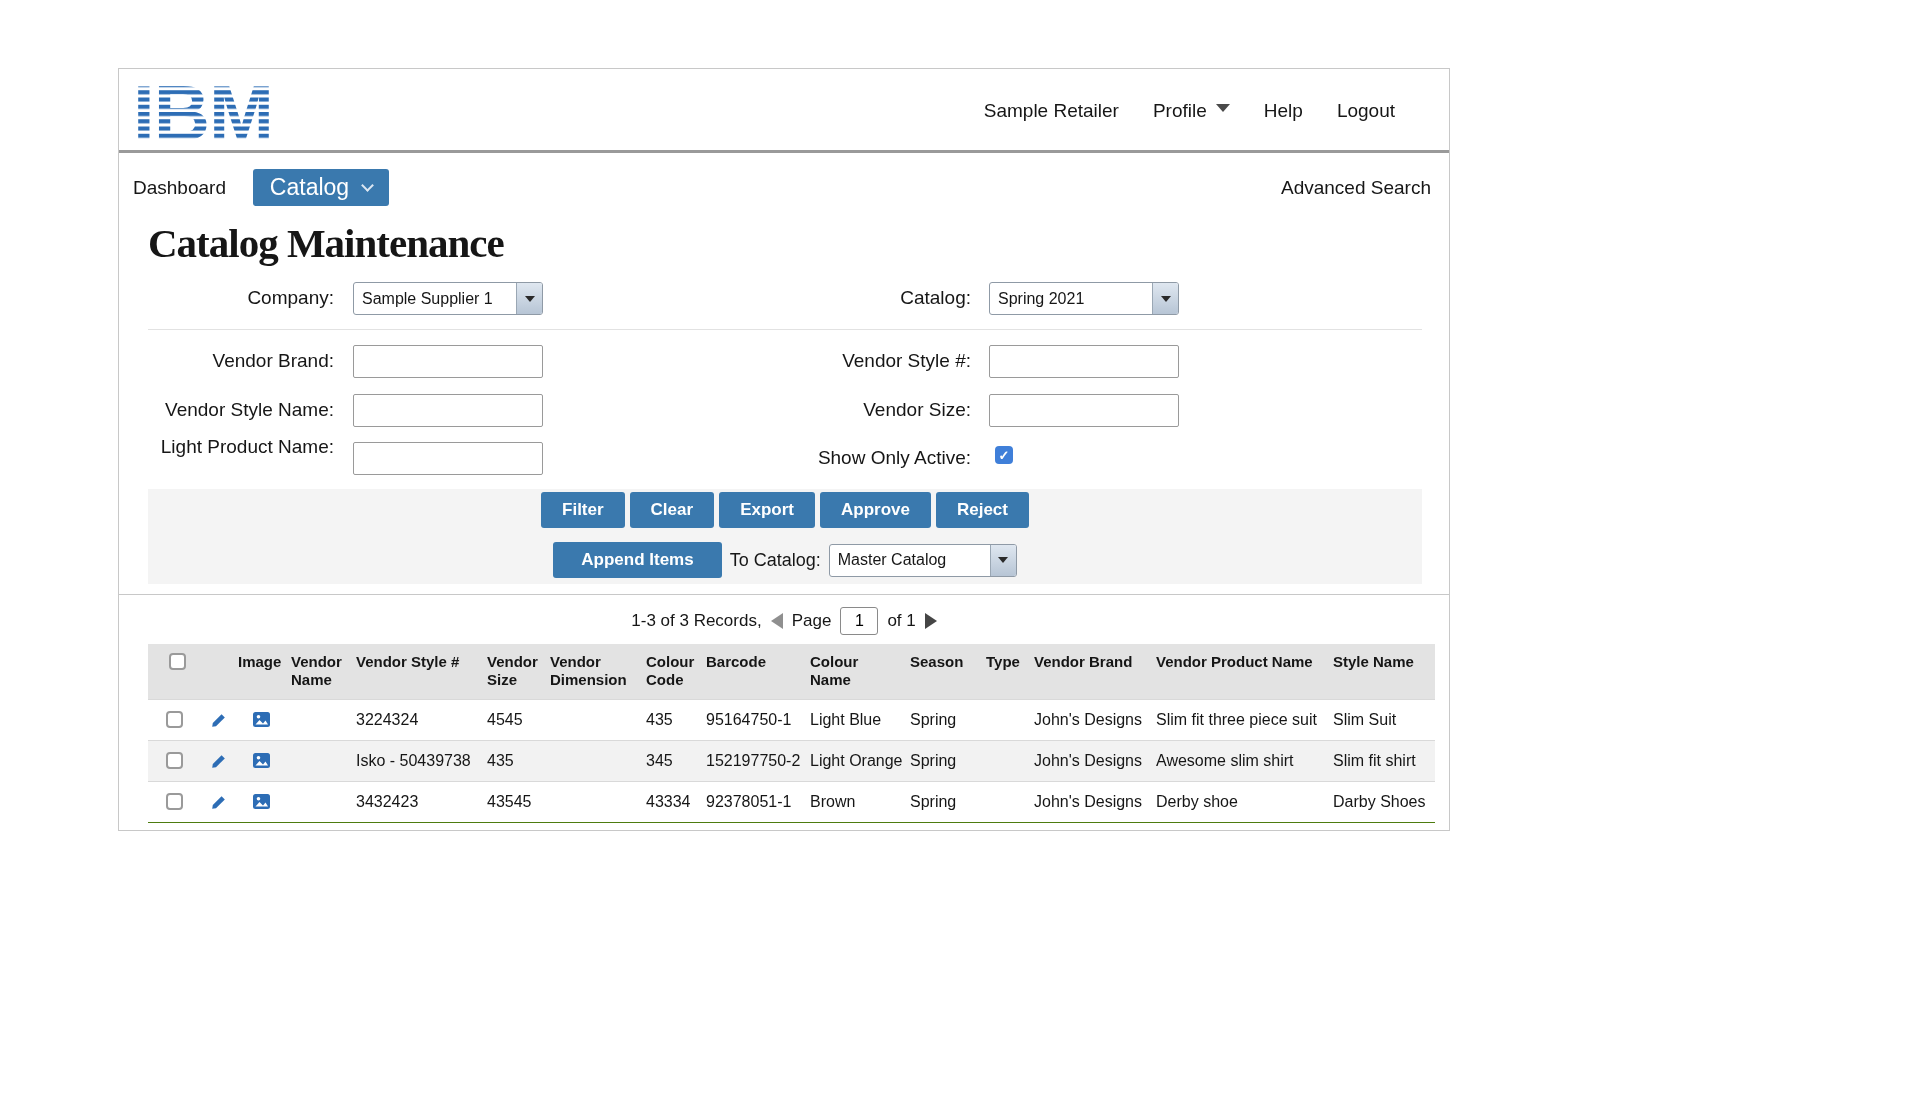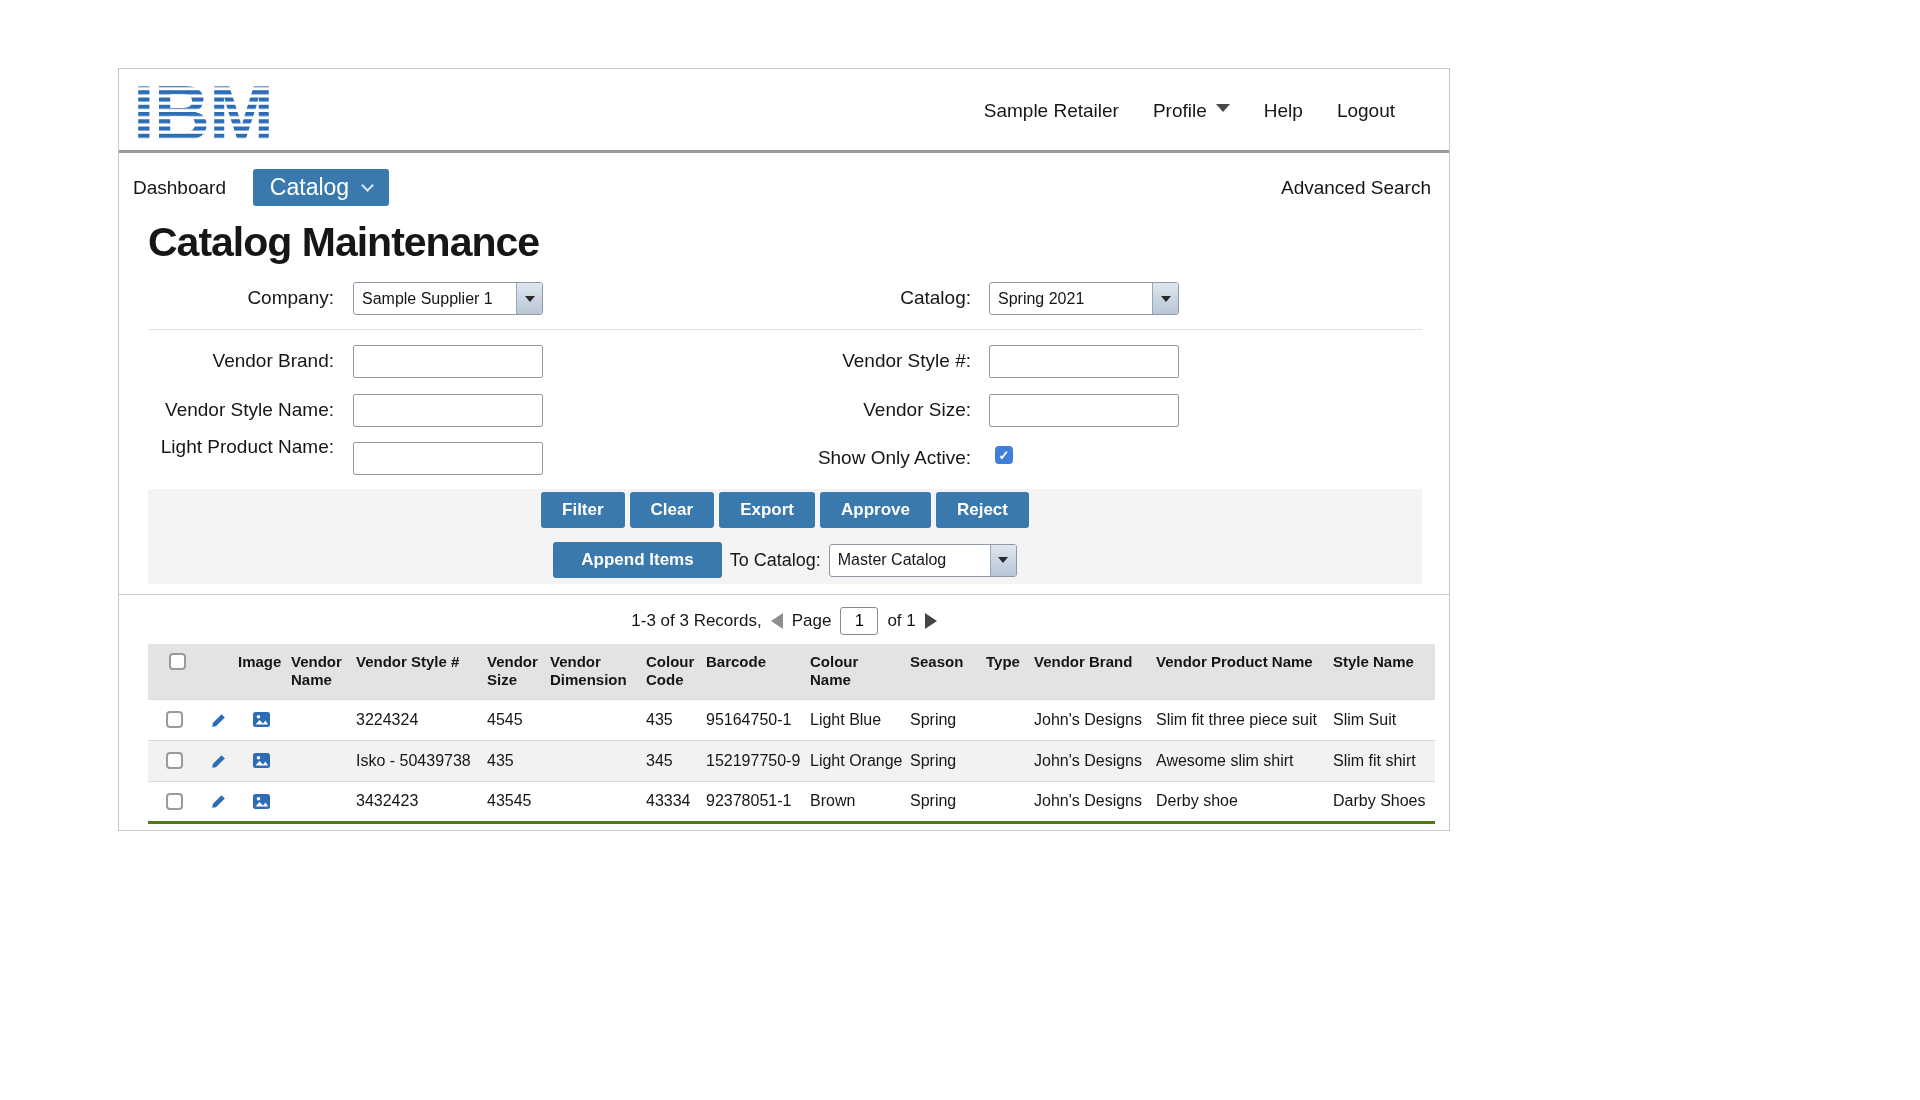--- a/index.html
+++ b/index.html
@@ -26,21 +26,21 @@
   .nav-dashboard { left:14px; }
   .adv-search { right:18px; }
   .catalog-btn { position:absolute; left:134px; top:100px; width:136px; height:37px;
                  background:#3a79ae; color:#fff; font-size:23px; border-radius:3px;
                  display:flex; align-items:center; justify-content:center; gap:14px;
                  cursor:pointer; }
   .chev { width:9px; height:9px; border-right:2px solid #dce7f2;
           border-bottom:2px solid #dce7f2; transform:rotate(45deg); margin-top:-5px; }
 
   .page-title { position:absolute; left:29px; top:150px; font-size:41px;
-                font-weight:bold; letter-spacing:-1px; }
+                font-weight:bold; letter-spacing:-1px;font-family:Liberation Serif, serif; }
 
   
   .form-label { position:absolute; width:186px; text-align:right; font-size:19px;
                 font-weight:normal; line-height:22px; }
   .lbl-left  { left:29px; }
   .lbl-right { left:666px; }
   .text-input { position:absolute; width:190px; height:33px; border:1px solid #9a9a9a;
                 border-radius:2px; background:#fff; font-size:16px; padding:0 8px;
                 font-family:inherit; }
   .in-left  { left:234px; }
@@ -97,21 +97,21 @@
   .results-table { position:absolute; left:29px; top:575px; width:1287px;
                    border-collapse:collapse; table-layout:fixed; font-size:16px; }
   .results-table thead th { background:#e3e3e3; font-size:15px; font-weight:bold;
                             text-align:left; vertical-align:top; height:55px;
                             padding:9px 10px 0 0; line-height:18px; }
   .results-table thead th.icon-col { padding:9px 0 0 0; }
   .results-table tbody tr { height:41px; border-top:1px solid #d9d9d9; }
   .results-table tbody tr.alt { background:#f2f2f2; }
   .results-table tbody td { padding:0 6px 0 0; vertical-align:middle; white-space:nowrap;
                             overflow:hidden; }
-  .results-table { border-bottom:3px solid #4d7c0f; }
+  .results-table { border-bottom:1px solid #4d7c0f; }
   .cb { display:block; width:17px; height:17px; border:2px solid #9a9a9a;
         border-radius:4px; background:#fff; margin:0 auto; cursor:pointer; }
   .icon-btn { display:flex; align-items:center; justify-content:center; cursor:pointer; }
   td.center, th.center { text-align:center; padding-right:0; }
 </style>
 </head>
 <body>
 
 <div class="card">
 
@@ -298,21 +298,21 @@
                 <circle cx="5.5" cy="4.8" r="1.8" fill="#fff"></circle>
                 <path d="M2.5 12.5l4-4.5 3.5 3.5 2.5-3 2.5 4z" fill="#fff"></path>
               </svg>
             </span>
           </td>
         <td></td>
         <td>Isko - 50439738</td>
         <td>435</td>
         <td></td>
         <td>345</td>
-        <td>152197750-9</td>
+        <td>152197750-2</td>
         <td>Light Orange</td>
         <td>Spring</td>
         <td></td>
         <td>John's Designs</td>
         <td>Awesome slim shirt</td>
         <td>Slim fit shirt</td>
       </tr>
       <tr>
         <td class="center">
             <span class="cb"></span>

